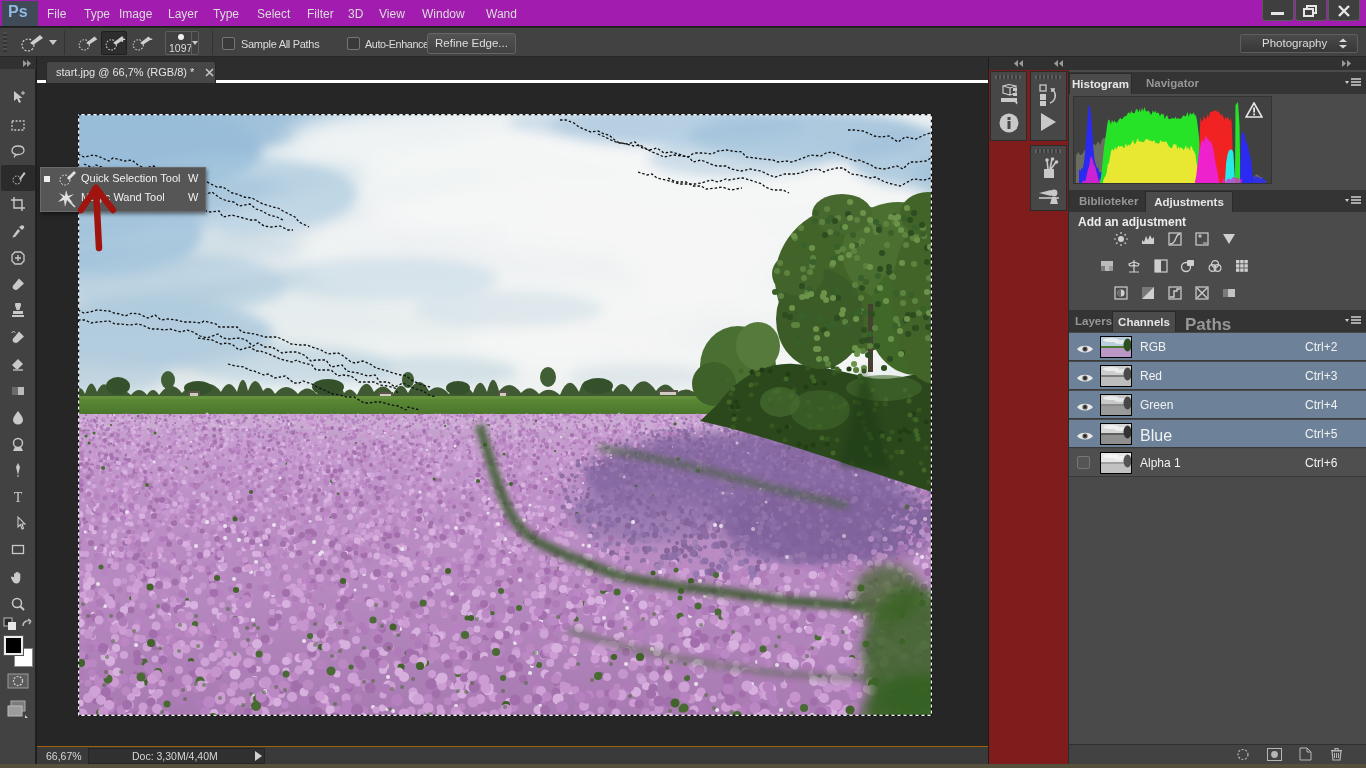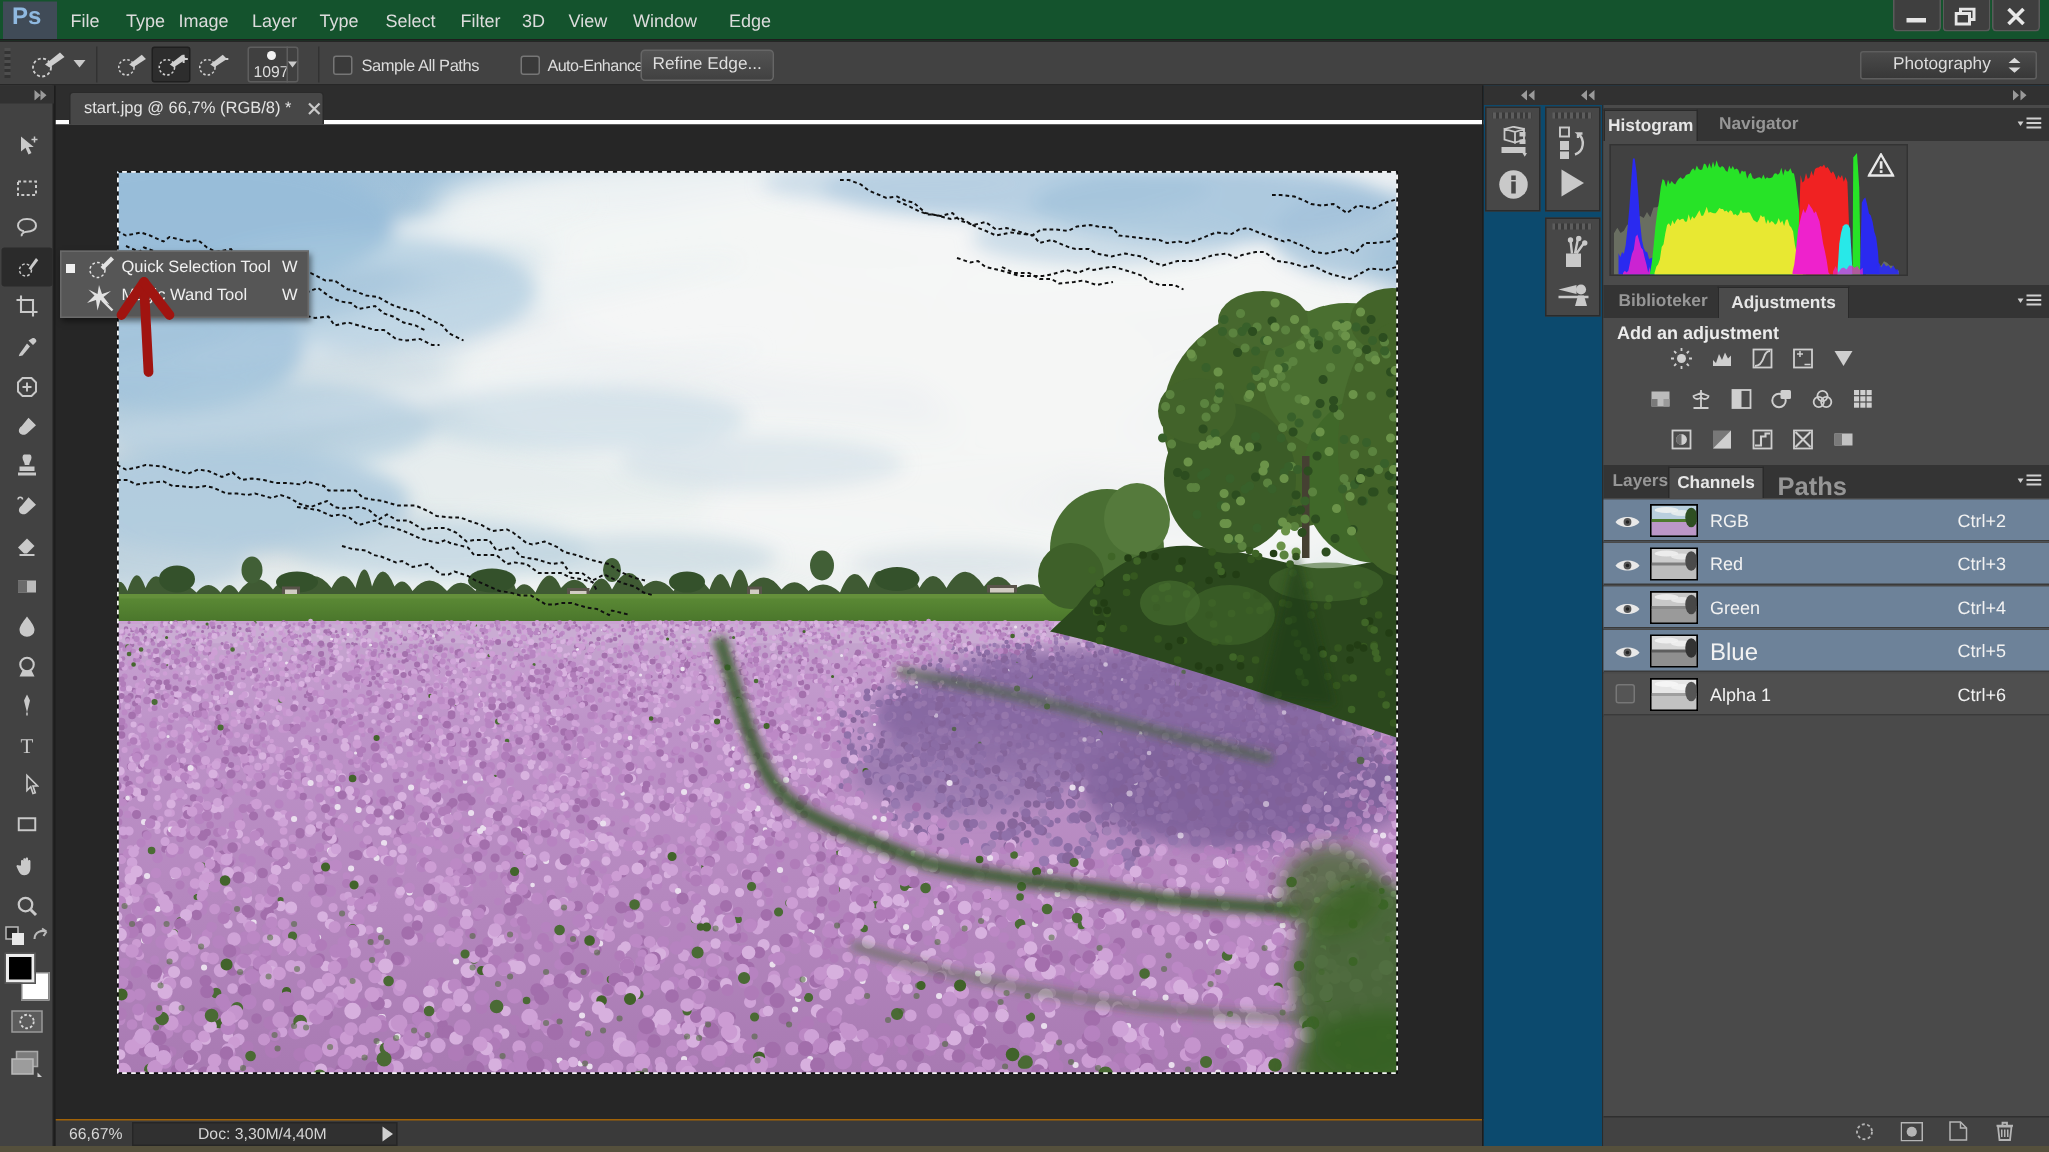--- a/index.html
+++ b/index.html
@@ -1,32 +1,32 @@
 <!DOCTYPE html>
 <html><head><meta charset="utf-8"><title>ps</title><style>
 *{margin:0;padding:0;box-sizing:border-box}
 html,body{width:1366px;height:768px;overflow:hidden;background:#262626;font-family:"Liberation Sans",sans-serif}
 .abs{position:absolute}
 .txt{color:#dcdcdc;font-size:12px;white-space:nowrap}
 .dim{color:#969696}
 </style></head><body>
-<div class="abs" style="left:0;top:0;width:1366px;height:27px;background:#14532d;border-bottom:1px solid #1e1e1e">
+<div class="abs" style="left:0;top:0;width:1366px;height:27px;background:#a21caf;border-bottom:1px solid #1e1e1e">
     <div class="abs" style="left:2px;top:1px;width:36px;height:25px;background:#404b57"></div>
     <div class="abs" style="left:8px;top:3px;font-size:16px;font-weight:bold;color:#8fb9e0">Ps</div>
     <div class="abs txt" style="left:47px;top:7px">File</div>
     <div class="abs txt" style="left:84px;top:7px">Type</div>
     <div class="abs txt" style="left:119px;top:7px">Image</div>
     <div class="abs txt" style="left:168px;top:7px">Layer</div>
     <div class="abs txt" style="left:213px;top:7px">Type</div>
     <div class="abs txt" style="left:257px;top:7px">Select</div>
     <div class="abs txt" style="left:307px;top:7px">Filter</div>
     <div class="abs txt" style="left:348px;top:7px">3D</div>
     <div class="abs txt" style="left:379px;top:7px">View</div>
     <div class="abs txt" style="left:422px;top:7px">Window</div>
-    <div class="abs txt" style="left:486px;top:7px">Edge</div>
+    <div class="abs txt" style="left:486px;top:7px">Wand</div>
     <div class="abs" style="left:1262px;top:0;width:32px;height:21px;background:#3f3f3f;border:1px solid #5a5a5a;border-top:none;border-radius:0 0 3px 3px"></div>
     <div class="abs" style="left:1295px;top:0;width:32px;height:21px;background:#3f3f3f;border:1px solid #5a5a5a;border-top:none;border-radius:0 0 3px 3px"></div>
     <div class="abs" style="left:1328px;top:0;width:32px;height:21px;background:#3f3f3f;border:1px solid #5a5a5a;border-top:none;border-radius:0 0 3px 3px"></div>
     <div class="abs" style="left:1271px;top:12px;width:13px;height:3px;background:#e6e6e6"></div>
     <svg class="abs" style="left:1303px;top:5px" width="16" height="13" viewBox="0 0 16 13">
       <rect x="4" y="1" width="9" height="7" fill="none" stroke="#e6e6e6" stroke-width="2"></rect>
       <rect x="1" y="4" width="9" height="7" fill="#3f3f3f" stroke="#e6e6e6" stroke-width="2"></rect>
     </svg>
     <svg class="abs" style="left:1337px;top:5px" width="14" height="12" viewBox="0 0 14 12">
       <path d="M2,1 L12,11 M12,1 L2,11" stroke="#e8e8e8" stroke-width="2.4"></path>
@@ -504,21 +504,21 @@
   </svg>
 <div class="abs" style="left:81px;top:191px;font-size:11px;color:#f0f0f0;white-space:nowrap">Magic Wand Tool</div>
 <div class="abs" style="left:188px;top:191px;font-size:11px;color:#f0f0f0">W</div>
 <svg class="abs" style="left:70px;top:180px" width="55" height="75" viewBox="0 0 55 75">
     <g stroke="#a01410" stroke-width="6.5" stroke-linecap="round" fill="none">
       <path d="M29,68 C28,50 27,30 26,10"></path>
       <path d="M26,8 L11,30"></path>
       <path d="M26,8 L43,30"></path>
     </g>
   </svg>
-<div class="abs" style="left:989px;top:57px;width:377px;height:707px;background:#0c4a6e">
+<div class="abs" style="left:989px;top:57px;width:377px;height:707px;background:#7f1d1d">
     <div class="abs" style="left:0;top:0;width:377px;height:13px;background:#313131"></div>
     <svg class="abs" style="left:24px;top:3px" width="11" height="7" viewBox="0 0 11 7">
       <path d="M5,0 L1,3.5 L5,7 M10,0 L6,3.5 L10,7" fill="#9a9a9a"></path>
     </svg>
     <svg class="abs" style="left:64px;top:3px" width="11" height="7" viewBox="0 0 11 7">
       <path d="M5,0 L1,3.5 L5,7 M10,0 L6,3.5 L10,7" fill="#9a9a9a"></path>
     </svg>
     <svg class="abs" style="left:352px;top:3px" width="11" height="7" viewBox="0 0 11 7">
       <path d="M1,0 L5,3.5 L1,7 M6,0 L10,3.5 L6,7" fill="#9a9a9a"></path>
     </svg>

